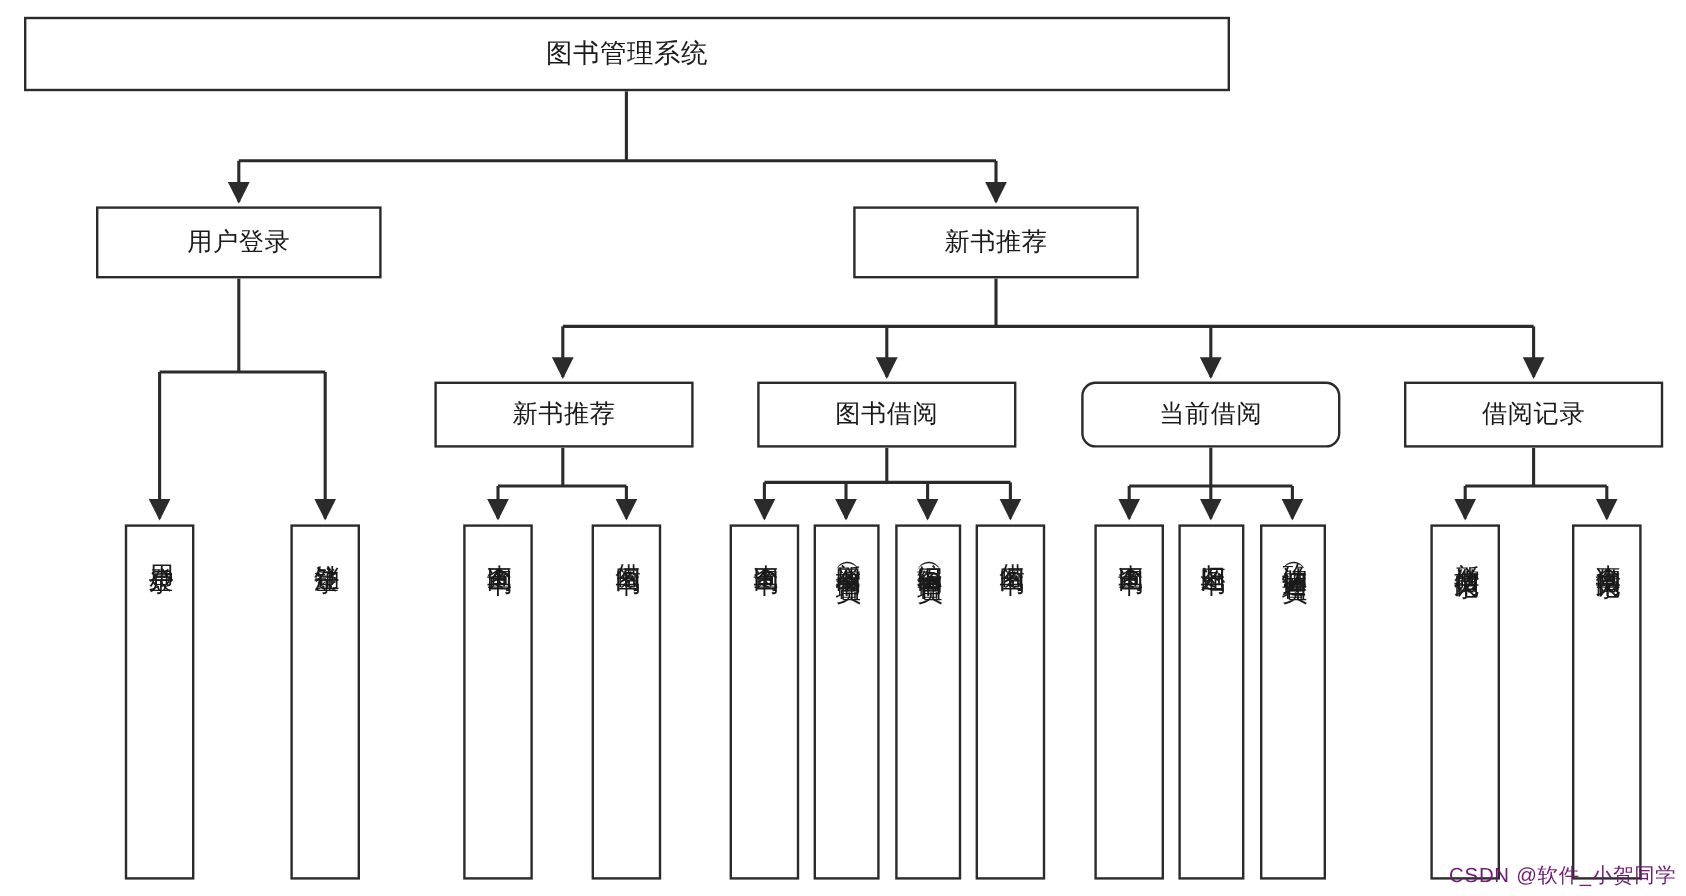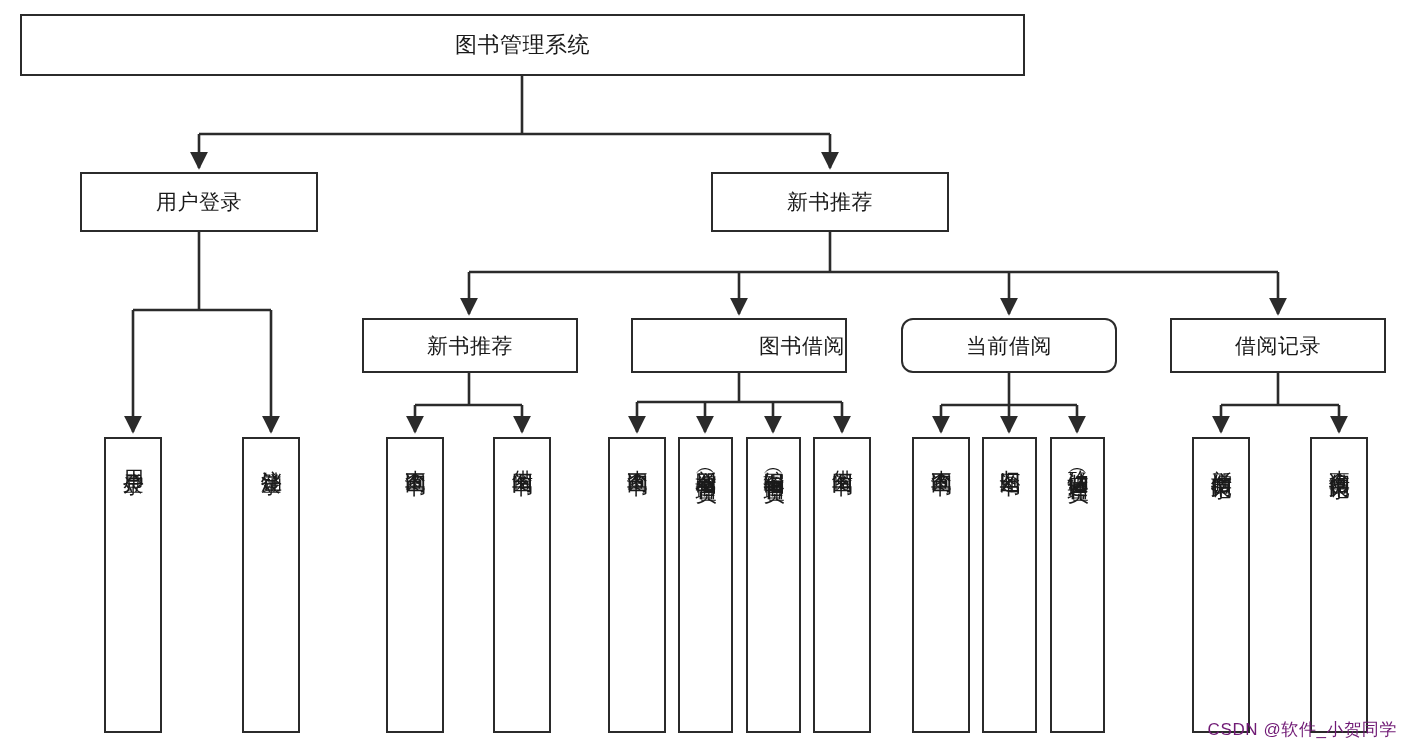--- a/index.html
+++ b/index.html
@@ -140,21 +140,21 @@
   </div>
 
   <div class="node horiz" style="left:711px; top:172px; width:238px; height:60px;">
     <span class="lbl">新书推荐</span>
   </div>
 
   <div class="node horiz" style="left:362px; top:318px; width:216px; height:55px;">
     <span class="lbl">新书推荐</span>
   </div>
 
-  <div class="node horiz" style="left:631px; top:318px; width:216px; height:55px;justify-content:flex-end;">
+  <div class="node horiz" style="left:631px; top:318px; width:216px; height:55px;">
     <span class="lbl">图书借阅</span>
   </div>
 
   <div class="node horiz" style="left:901px; top:318px; width:216px; height:55px;border-radius:12px;">
     <span class="lbl">当前借阅</span>
   </div>
 
   <div class="node horiz" style="left:1170px; top:318px; width:216px; height:55px;justify-content:center;">
     <span class="lbl">借阅记录</span>
   </div>

